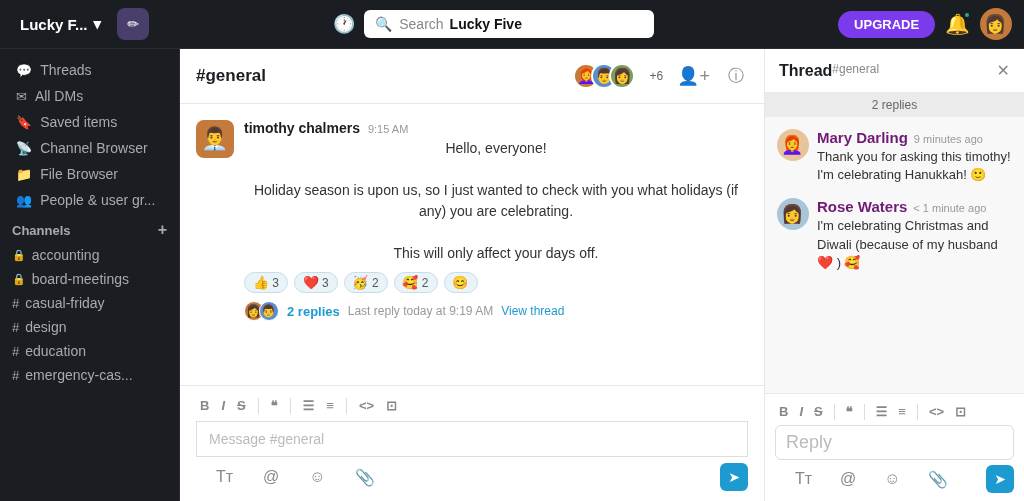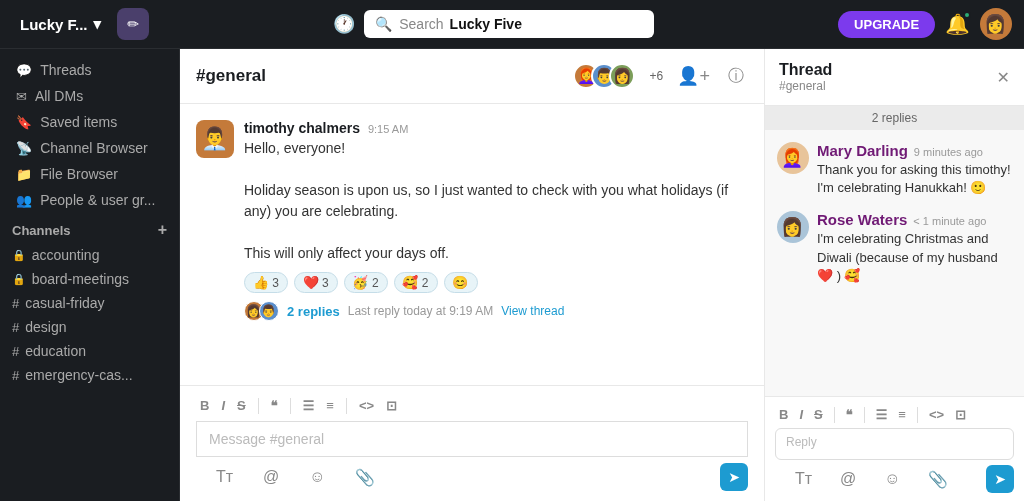--- a/index.html
+++ b/index.html
@@ -44,21 +44,21 @@
     .avatar-group { display: flex; }
     .avatar-sm { width: 26px; height: 26px; border-radius: 50%; border: 2px solid #fff; margin-left: -8px; font-size: 15px; display: flex; align-items: center; justify-content: center; overflow: hidden; }
     .avatar-sm:first-child { margin-left: 0; }
     .plus-count { font-size: 12px; color: #666; margin-left: 4px; align-self: center; }
     .header-icon-btn { color: #888; cursor: pointer; font-size: 16px; padding: 4px; border-radius: 4px; }
 
     
     .messages { flex: 1; overflow-y: auto; padding: 16px; background: #fff; }
     .message { display: flex; gap: 10px; margin-bottom: 12px; }
     .msg-avatar { width: 38px; height: 38px; border-radius: 8px; flex-shrink: 0; background: #c47a3a; display: flex; align-items: center; justify-content: center; font-size: 22px; overflow: hidden; }
-    .msg-content { flex: 1; }
+    .msg-content { flex: 1; text-align: center; }
     .msg-header { display: flex; align-items: baseline; gap: 8px; margin-bottom: 2px; }
     .msg-author { font-weight: 700; color: #1a1d21; font-size: 14px; }
     .msg-time { font-size: 11px; color: #999; }
     .msg-text { font-size: 14px; color: #333; line-height: 1.5; }
     .reactions { display: flex; gap: 6px; margin-top: 8px; flex-wrap: wrap; }
     .reaction { background: #e8f4f8; border: 1px solid #c5dde8; border-radius: 14px; padding: 2px 8px; font-size: 13px; cursor: pointer; display: flex; align-items: center; gap: 3px; color: #333; }
     .reaction-count { font-size: 12px; color: #555; }
     .reply-bar { display: flex; align-items: center; gap: 8px; margin-top: 8px; }
     .reply-avatars { display: flex; }
     .reply-avatar { width: 20px; height: 20px; border-radius: 50%; border: 1px solid #fff; margin-left: -5px; font-size: 12px; display: flex; align-items: center; justify-content: center; }
@@ -74,36 +74,36 @@
     .toolbar-sep { width: 1px; height: 16px; background: #ddd; margin: 0 4px; }
     .input-box { border: 1px solid #ddd; border-radius: 0; padding: 8px 12px; font-size: 14px; color: #999; background: #fff; min-height: 36px; display: flex; align-items: center; }
     .input-bottom { display: flex; align-items: center; justify-content: space-between; margin-top: 6px; }
     .input-bottom-left { display: flex; align-items: center; gap: 10px; }
     .bottom-icon { color: #888; cursor: pointer; font-size: 16px; margin-left: 20px; }
     .send-btn { background: #1d9bd1; color: #fff; border: none; border-radius: 6px; width: 28px; height: 28px; display: flex; align-items: center; justify-content: center; cursor: pointer; font-size: 14px; }
 
     
     .thread-panel { width: 260px; background: #f8f8f8; border-left: 1px solid #e8e8e8; display: flex; flex-direction: column; flex-shrink: 0; overflow: hidden; }
     .thread-header { display: flex; align-items: center; justify-content: space-between; padding: 12px 14px; border-bottom: 1px solid #e8e8e8; background: #fff; flex-shrink: 0; }
-    .thread-title-block { display: flex; flex-direction: column; }
+    .thread-title-block { display: flex; flex-direction: row; }
     .thread-title { font-size: 16px; font-weight: 700; color: #1a1d21; }
     .thread-subtitle { font-size: 12px; color: #888; }
     .thread-close-btn { color: #888; cursor: pointer; font-size: 16px; display: flex; align-items: center; justify-content: center; }
     .thread-replies-banner { background: #ebebeb; text-align: center; font-size: 12px; color: #666; padding: 5px; flex-shrink: 0; }
     .thread-messages { flex: 1; overflow-y: auto; padding: 12px; }
     .thread-msg { display: flex; gap: 8px; margin-bottom: 14px; }
     .thread-avatar { width: 32px; height: 32px; border-radius: 50%; flex-shrink: 0; font-size: 18px; display: flex; align-items: center; justify-content: center; overflow: hidden; }
     .thread-msg-content { flex: 1; }
     .thread-msg-header { display: flex; align-items: baseline; gap: 6px; margin-bottom: 2px; }
     .thread-author { font-size: 15px; font-weight: 700; color: #701a75; }
     .thread-time { font-size: 11px; color: #999; }
     .thread-text { font-size: 13px; color: #333; line-height: 1.4; }
     .thread-input-area { border-top: 1px solid #e8e8e8; background: #fff; padding: 8px 10px; flex-shrink: 0; }
     .thread-toolbar { display: flex; align-items: center; gap: 3px; margin-bottom: 4px; }
-    .thread-input-box { border: 1px solid #ddd; border-radius: 6px; padding: 6px 10px; font-size: 12px; color: #999; background: #fff; min-height: 32px; display: flex; align-items: flex-start; }
+    .thread-input-box { border: 1px solid #ddd; border-radius: 6px; padding: 6px 10px; font-size: 18px; color: #999; background: #fff; min-height: 32px; display: flex; align-items: flex-end; }
     .thread-input-bottom { display: flex; align-items: center; justify-content: space-between; margin-top: 5px; }
     .thread-bottom-icons { display: flex; align-items: center; gap: 8px; }
   </style>
 </head>
 <body>
 
 <div class="topbar">
   <div class="workspace-name">
     <span>Lucky F...</span>
     <span>▾</span>

